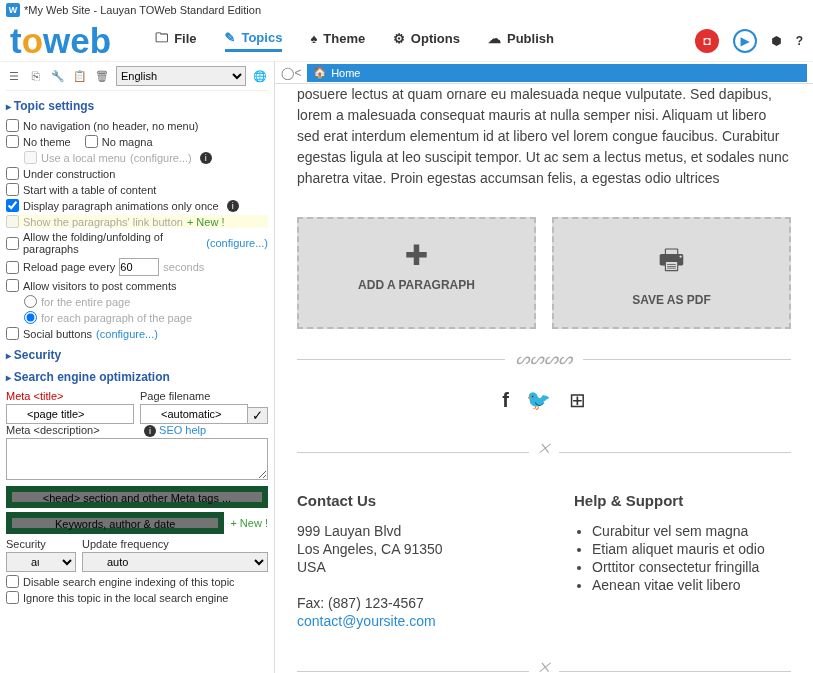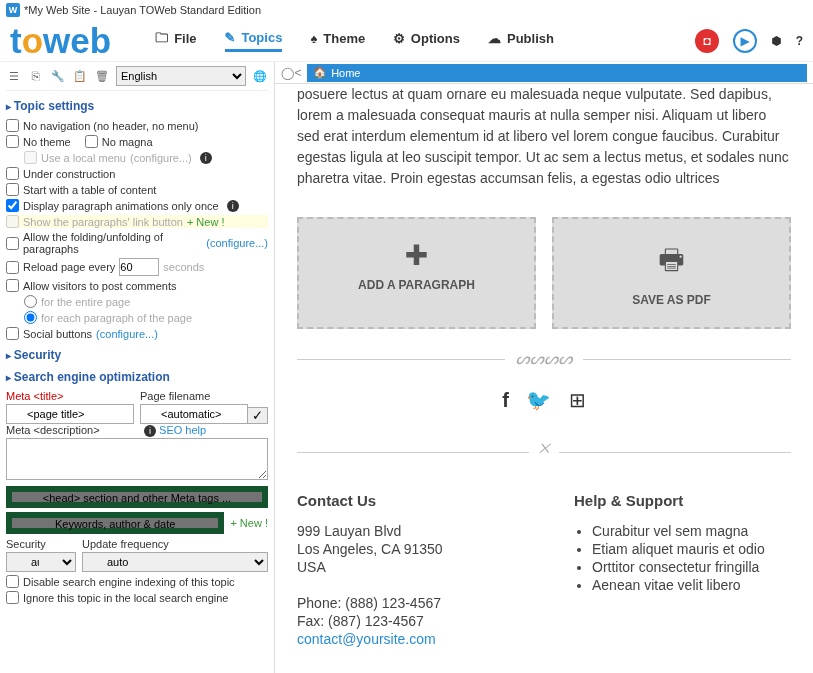--- a/index.html
+++ b/index.html
@@ -255,21 +255,20 @@
         <span>⊞</span>
       </div>
       <div class="divider"><span>྾</span></div>
       <div class="footer-cols">
         <div class="f-col">
           <h3>Contact Us</h3>
           <p>999 Lauyan Blvd</p>
           <p>Los Angeles, CA 91350</p>
           <p>USA</p>
           <br>
-          <p>Phone: (888) 123-4567</p>
           <p>Fax: (887) 123-4567</p>
           <p><a class="lnk">contact@yoursite.com</a></p>
         </div>
         <div class="f-col">
           <h3>Help &amp; Support</h3>
           <ul>
             <li>Curabitur vel sem magna</li>
             <li>Etiam aliquet mauris et odio</li>
             <li>Orttitor consectetur fringilla</li>
             <li>Aenean vitae velit libero</li>

